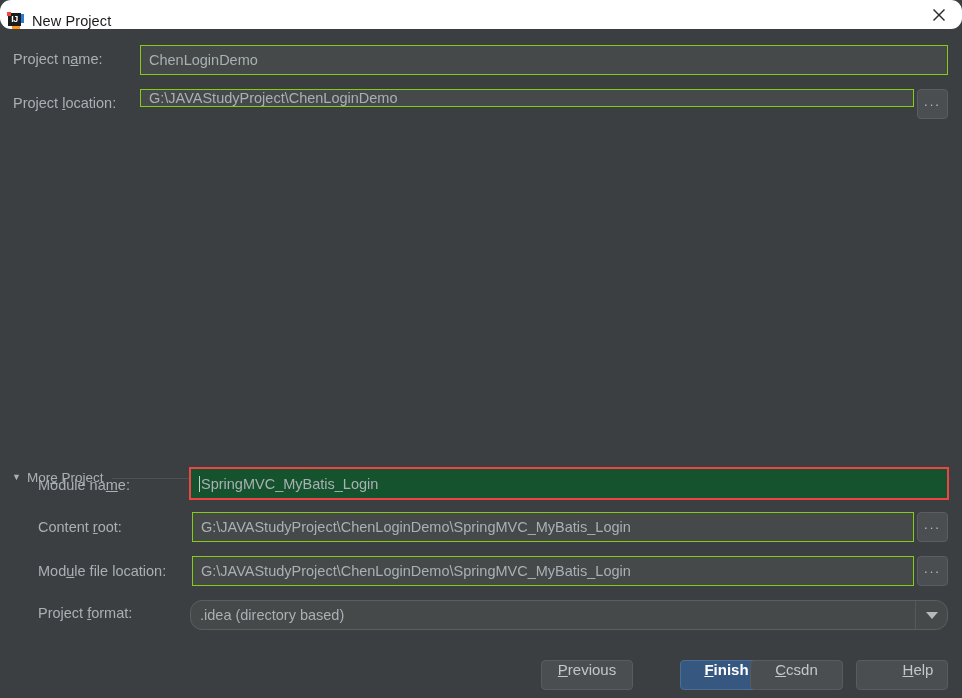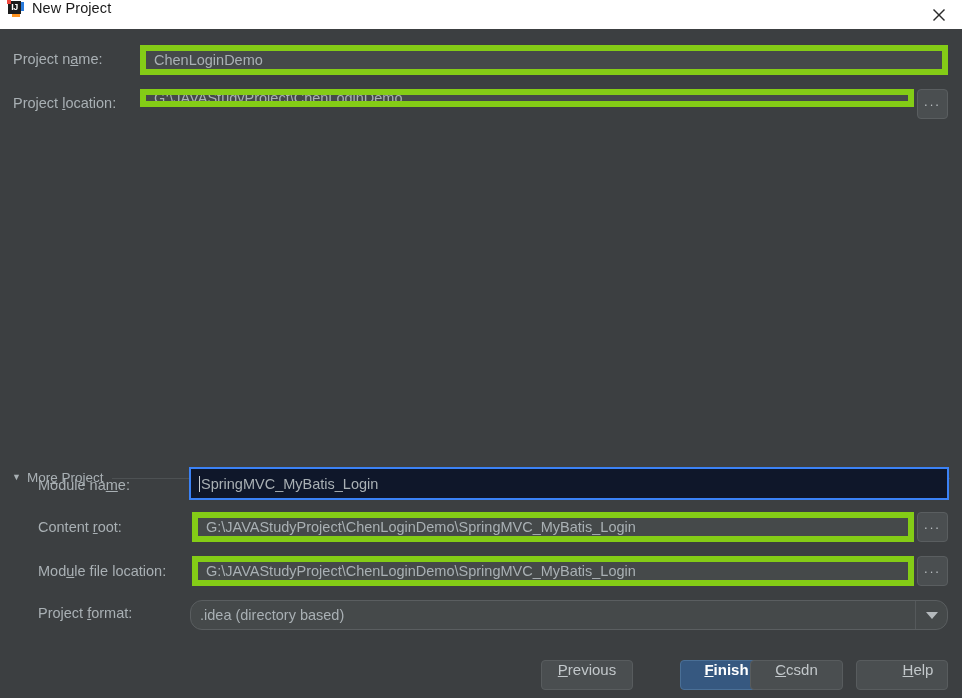--- a/index.html
+++ b/index.html
@@ -9,21 +9,21 @@
     overflow: hidden;
     background: #3c3f41;
     font-family: "Liberation Sans", sans-serif;
   }
 
   
   #titlebar {
     position: absolute; left: 0; top: 0;
     width: 962px; height: 29px;
     background: #ffffff;
-    display: flex; align-items: flex-start;
+    display: flex; align-items: flex-end; border-radius: 11px;
   }
   #app-icon {
     position: relative;
     width: 17px; height: 17px;
     margin-left: 7px; margin-right: 8px;
     flex: none;
   }
   #app-icon .ij-black {
     position: absolute; left: 1px; top: 1px;
     width: 13px; height: 13px; background: #1c1c1c;
@@ -72,31 +72,31 @@
     color: #a9b0b4;
     font-size: 14.5px;
     white-space: nowrap;
     text-align: center;
   }
   .lbl u { text-decoration: underline; }
 
   .field {
     position: absolute;
     background: #45494a;
-    border: 6px solid #84cc16;
+    border: 1px solid #84cc16;
     color: #a9b0b4;
     font-size: 14.5px;
     display: flex; align-items: center;
     padding-left: 8px;
     white-space: nowrap;
     overflow: hidden;
   }
   .field.focused {
-    background: #0f172a;
-    border: 2px solid #3b82f6;
+    background: #14532d;
+    border: 2px solid #ef4444;
     outline: 1px solid #2d5party;
   }
   .field .caret {
     display: inline-block;
     width: 1px; height: 16px;
     background: #c8cdd0;
     margin-right: 1px;
     flex: none;
   }
 

